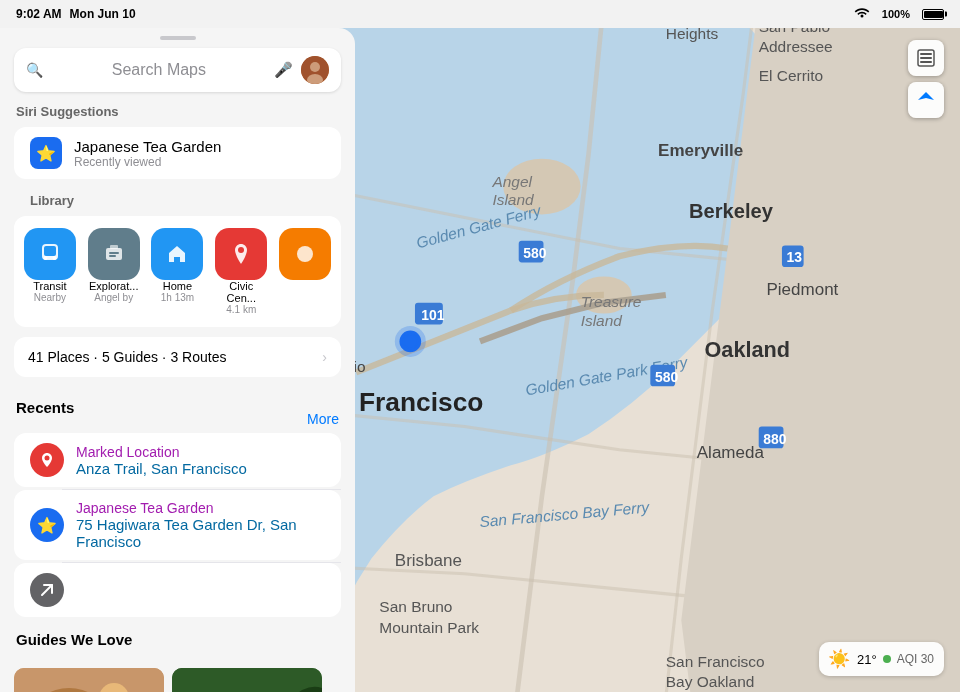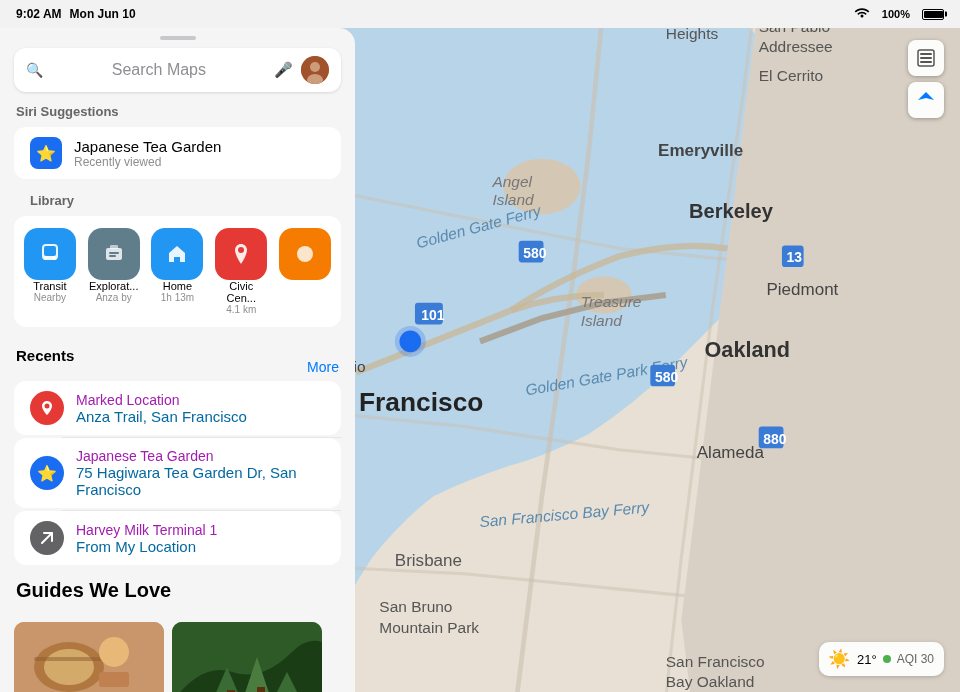--- a/index.html
+++ b/index.html
@@ -310,21 +310,21 @@
       color: #a21caf;
     }
     .recent-text .r-subtitle {
       font-size: 15px;
       color: #0369a1;
     }
 
     
     .guides-header {
       margin: 14px 16px 20px;
-      font-size: 20px;
+      font-size: 15px;
       font-weight: 600;
       color: #000;
     }
     .guides-images {
       display: flex;
       gap: 8px;
       margin: 0 14px;
     }
     .guide-img {
       width: 150px;
@@ -545,21 +545,21 @@
       <div class="library-icon-item">
         <div class="lib-icon explore">
           <svg width="28" height="28" viewBox="0 0 28 28">
             <rect x="6" y="8" width="16" height="12" rx="2" fill="white" opacity="0.8"></rect>
             <rect x="10" y="5" width="8" height="4" rx="1" fill="white" opacity="0.6"></rect>
             <rect x="9" y="12" width="10" height="2" rx="1" fill="#607d8b"></rect>
             <rect x="9" y="15" width="7" height="2" rx="1" fill="#607d8b"></rect>
           </svg>
         </div>
         <div class="lib-label">Explorat...</div>
-        <div class="lib-sublabel">Anza by</div>
+        <div class="lib-sublabel">Angel by</div>
       </div>
 
       <div class="library-icon-item">
         <div class="lib-icon home">
           <svg width="28" height="28" viewBox="0 0 28 28">
             <path d="M14 6 L22 13 L22 22 L17 22 L17 17 L11 17 L11 22 L6 22 L6 13 Z" fill="white" opacity="0.9"></path>
             <rect x="11" y="17" width="6" height="5" rx="1" fill="#2196f3"></rect>
           </svg>
         </div>
         <div class="lib-label">Home</div>
@@ -582,20 +582,24 @@
           <svg width="28" height="28" viewBox="0 0 28 28">
             <circle cx="14" cy="14" r="8" fill="white" opacity="0.8"></circle>
           </svg>
         </div>
         <div class="lib-label"></div>
         <div class="lib-sublabel"></div>
       </div>
     </div>
   </div>
 
+  <div class="places-row">
+    <span class="places-text">41 Places · 5 Guides · 3 Routes</span>
+    <span class="places-chevron">›</span>
+  </div>
 
   <div class="recents-header">
     <span class="recents-title">Recents</span>
     <span class="more-btn">More</span>
   </div>
 
   <div>
 
     <div class="recent-item">
       <div class="recent-icon red">
@@ -623,24 +627,20 @@
     </div>
 
     <div class="separator"></div>
 
     <div class="recent-item">
       <div class="recent-icon gray">
         <svg width="18" height="18" viewBox="0 0 18 18">
           <path d="M4 14 L14 4" stroke="white" stroke-width="2" stroke-linecap="round"></path>
           <path d="M6 4 L14 4 L14 12" stroke="white" stroke-width="2" stroke-linecap="round" stroke-linejoin="round" fill="none"></path>
         </svg>
-      </div>
-      <div class="recent-text">
-        <div class="r-title">Harvey Milk Terminal 1</div>
-        <div class="r-subtitle">From My Location</div>
       </div>
     </div>
   </div>
 
   <div class="guides-header">Guides We Love</div>
   <div class="guides-images">
     <div class="guide-img guide-img-food">
       
       <svg width="150" height="80" viewBox="0 0 150 80">
         <rect width="150" height="80" fill="#c8966a"></rect>

